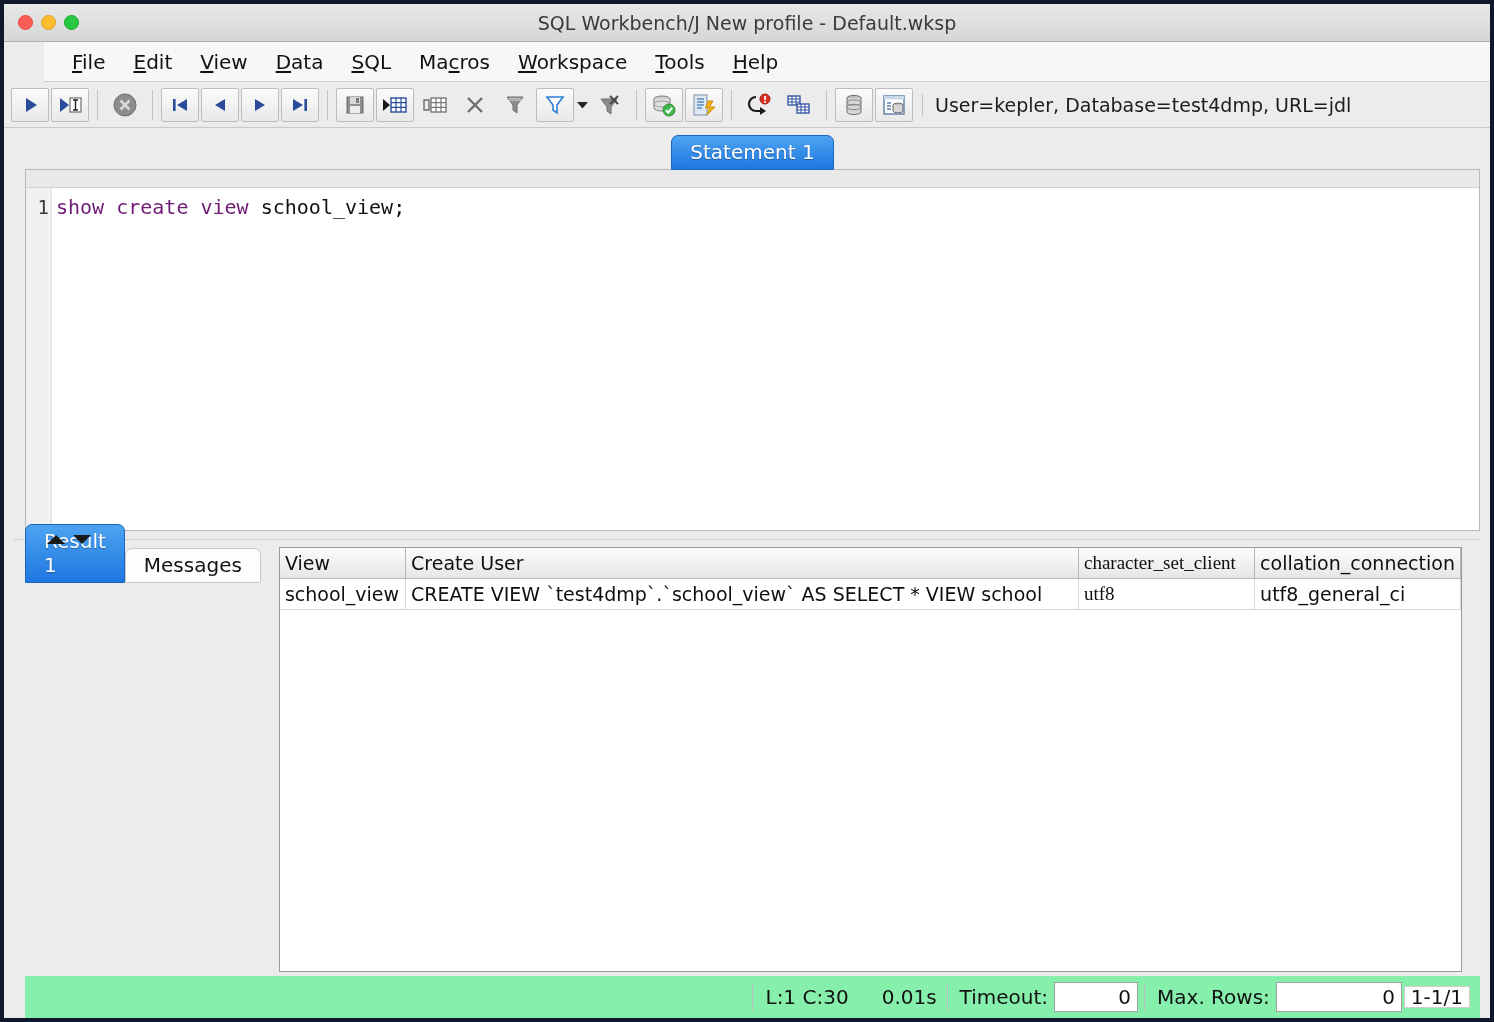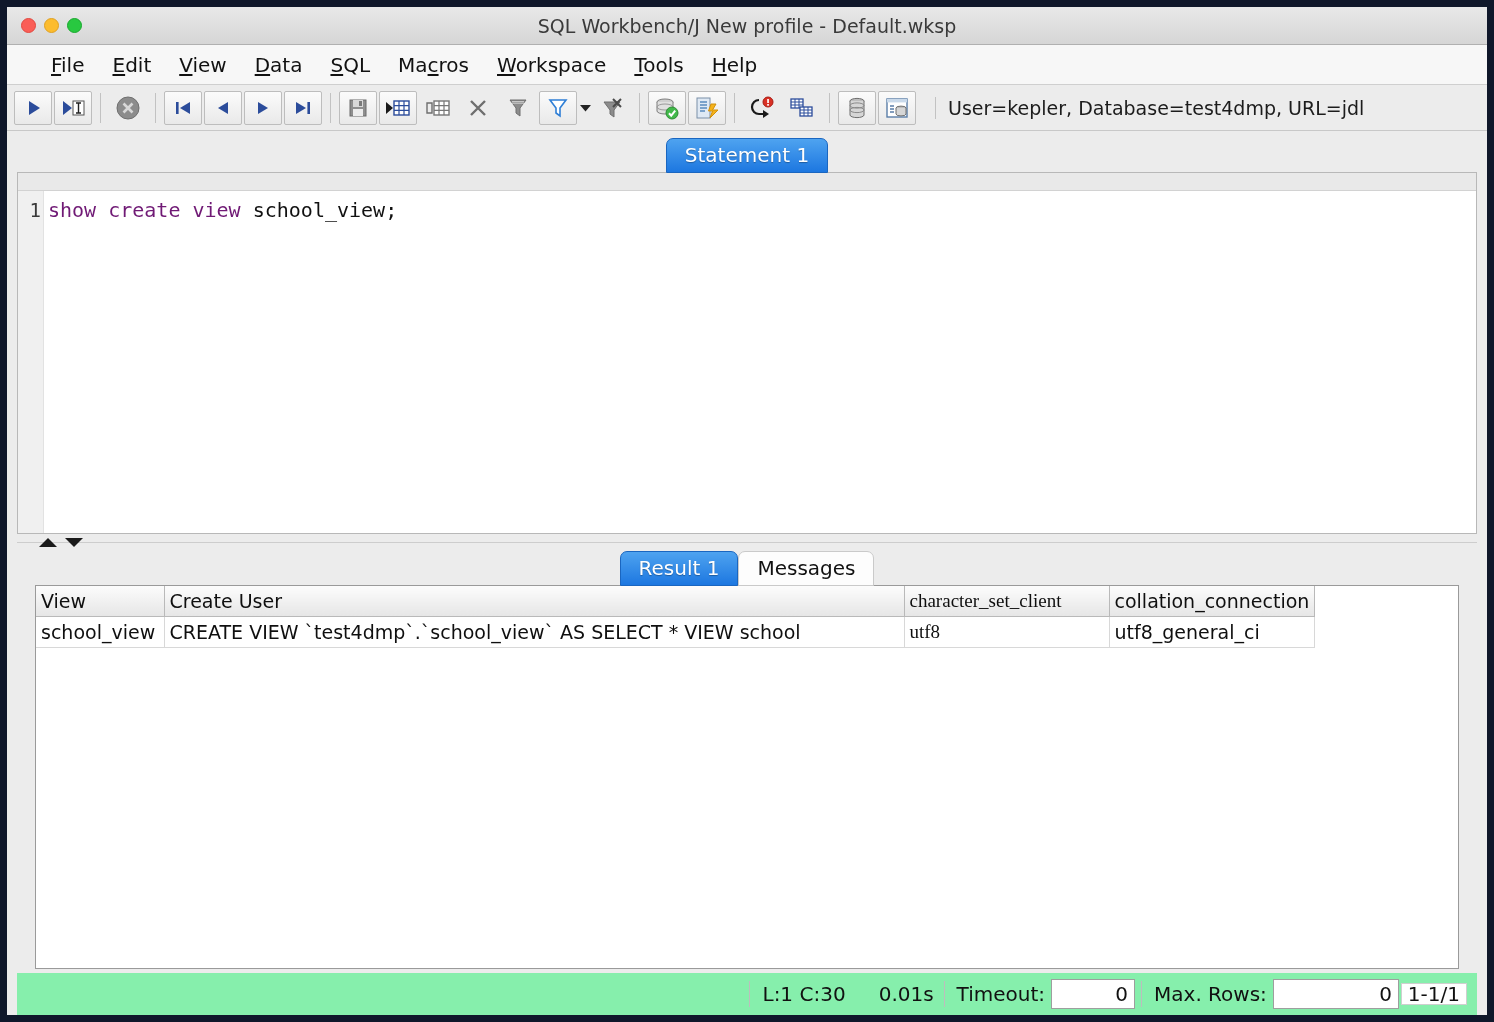--- a/index.html
+++ b/index.html
@@ -9,21 +9,21 @@
     overflow: hidden;
     font-family: "DejaVu Sans", sans-serif;
     background: #ececec;
   }
 
   
   .window {
     position: relative;
     width: 1494px; height: 1022px;
     background: #ececec;
-    border: 7px solid #0f172a;
+    border: 4px solid #0f172a;
     display: flex; flex-direction: column;
   }
 
   
   .titlebar {
     height: 38px;
     flex: 0 0 38px;
     background: linear-gradient(to bottom, #e8e8e8 0%, #d6d6d6 100%);
     border-bottom: 1px solid #b0b0b0;
     position: relative;
@@ -45,21 +45,22 @@
     pointer-events: none;
   }
 
   
   .menubar {
     height: 40px;
     flex: 0 0 40px;
     background: #f7f7f7;
     border-bottom: 1px solid #cfcfcf;
     display: flex; align-items: center;
-    padding-left: 30px;
+    padding-left: 14px;
+    margin-left: 40px;
   }
   .menu-item {
     font-size: 20px;
     color: #111;
     padding: 2px 14px;
     cursor: default;
     white-space: nowrap;
   }
   .menu-item u { text-decoration: underline; text-underline-offset: 2px; }
 
@@ -89,34 +90,34 @@
   .tb-sep {
     width: 1px; height: 30px;
     background: #c2c2c2;
     margin: 0 7px;
   }
   .tb-caret {
     width: 14px; height: 34px;
     display: flex; align-items: center; justify-content: center;
   }
   .conn-info {
-    margin-left: 18px;
+    margin-left: 8px;
     padding-left: 12px;
     border-left: 1px solid #c2c2c2;
     font-size: 19px;
     color: #1c1c1c;
     white-space: nowrap;
     overflow: hidden;
     flex: 1 1 auto;
   }
 
   
   .body-area {
     flex: 1 1 auto;
-    padding: 8px 10px 0 10px;
+    padding: 8px 10px 0 21px;
     display: flex; flex-direction: column;
     min-height: 0;
     position: relative;
   }
 
   
   .tabstrip {
     height: 33px;
     display: flex; align-items: flex-end; justify-content: center;
     position: relative;
@@ -208,21 +209,21 @@
   }
   .split-arrow.down {
     border-left: 9px solid transparent;
     border-right: 9px solid transparent;
     border-top: 9px solid #1a1a1a;
   }
 
   
   .result-area {
     flex: 1 1 auto;
-    display: flex; flex-direction: column;
+    display: flex; flex-direction: row;
     min-height: 0;
     padding-bottom: 4px;
   }
   .result-tabstrip {
     height: 35px;
     flex: 0 0 35px;
     display: flex; align-items: flex-end; justify-content: center;
   }
   .result-panel {
     flex: 1 1 auto;

